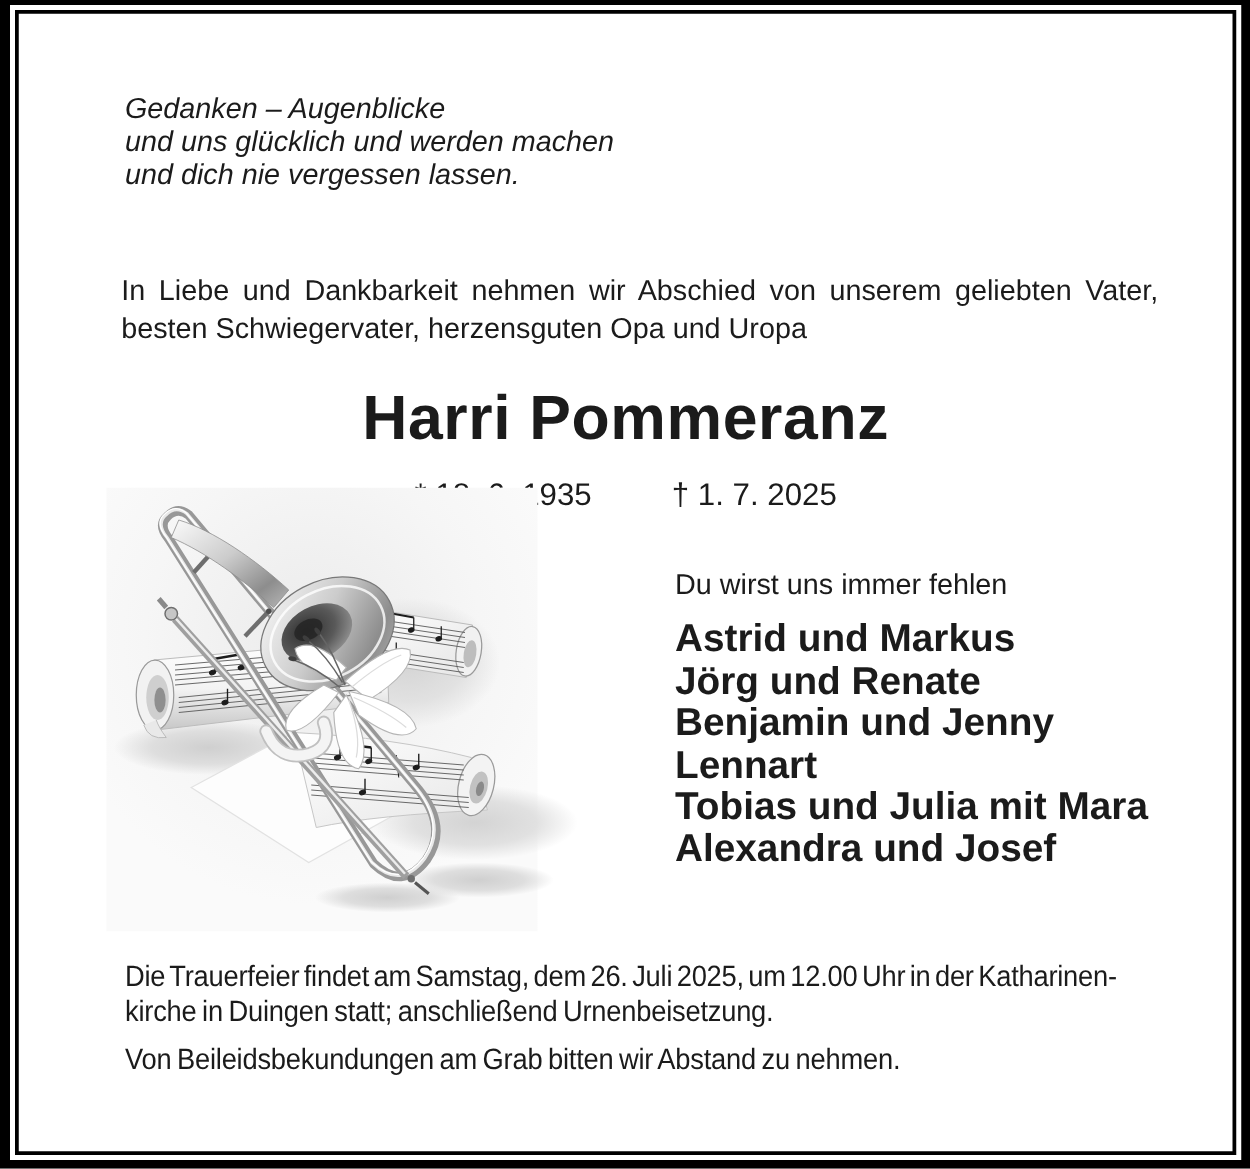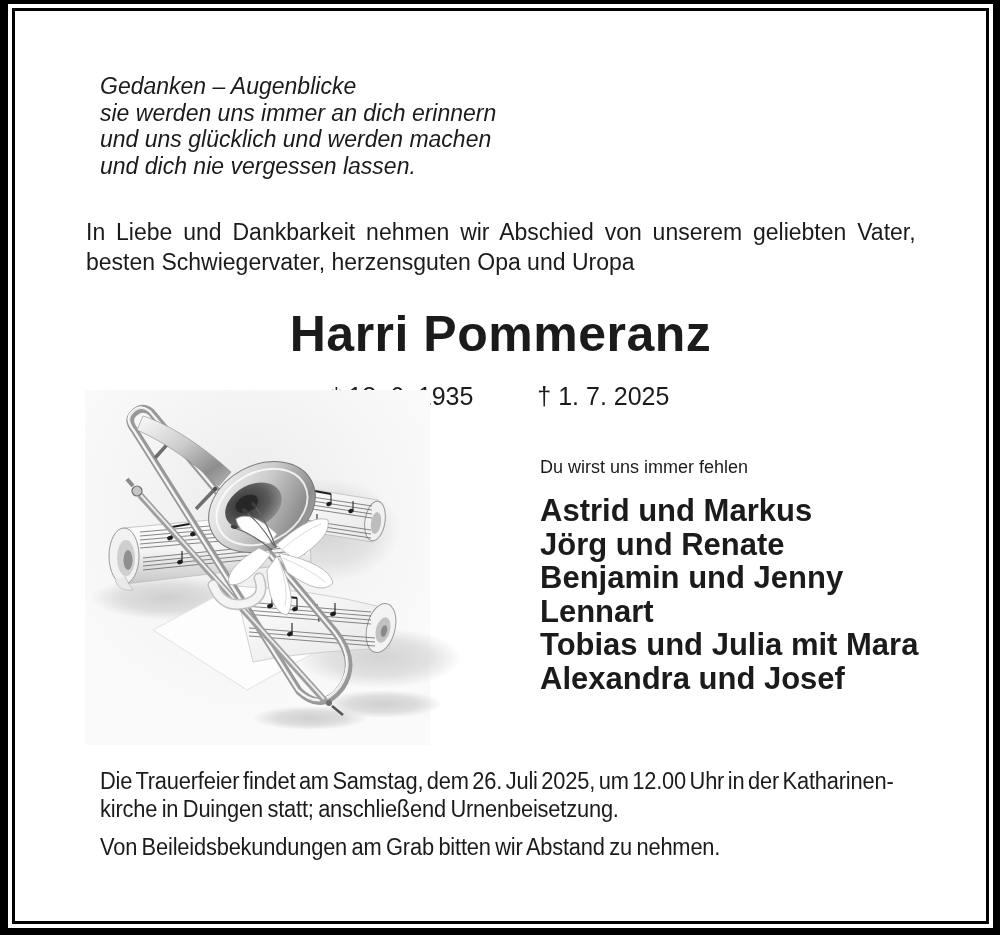--- a/index.html
+++ b/index.html
@@ -4,46 +4,45 @@
 <style>
   html,body{margin:0;padding:0;background:#ffffff;}
   .page{position:relative;width:1000px;height:935px;box-sizing:border-box;
         background:#000;padding:4px 7px 7px 8px;}
   .gap{width:100%;height:100%;box-sizing:border-box;background:#fff;padding:4px;text-decoration:underline;}
   .inner{position:relative;width:100%;height:100%;box-sizing:border-box;
          border:3px solid #000;background:#fff;overflow:hidden;
          font-family:"Liberation Sans",sans-serif;color:#1b1b1b;}
   .abs{position:absolute;}
   .poem{left:85px;top:62px;font-style:italic;font-size:23px;line-height:26.5px;}
-  .intro{left:71px;top:206px;font-size:23px;line-height:30px;white-space:nowrap;}
+  .intro{left:82px;top:206px;font-size:23px;line-height:30px;white-space:nowrap;}
   .intro .js{word-spacing:4.5px;}
   .deceased{left:0;right:0;top:292px;text-align:center;font-size:50px;
             font-weight:700;line-height:62px;letter-spacing:.5px;}
   .dates{left:0;right:0;top:371px;display:flex;justify-content:center;gap:64px;
          font-size:25px;line-height:28px;}
   .rightcol{left:525px;top:443px;}
-  .farewell{font-size:18px;line-height:26px;margin:0 0 14px 0;}
+  .farewell{font-size:23px;line-height:26px;margin:0 0 14px 0;}
   .mourner{font-size:31px;font-weight:700;line-height:33.5px;white-space:nowrap;}
   .condensed{transform:scaleX(.93);transform-origin:left top;
              letter-spacing:-.2px;word-spacing:-1.5px;}
   .service{left:85px;top:756px;font-size:23.5px;line-height:28px;white-space:nowrap;}
   .service .tight{word-spacing:-2.5px;}
   .condolence{left:85px;top:822px;font-size:23.5px;line-height:28px;white-space:nowrap;}
   .illu{left:70px;top:379px;width:440px;height:360px;}
 </style>
 </head>
 <body>
 
 <div class="page">
  <div class="gap">
   <div class="inner">
 
     <div class="abs poem">
       <div>Gedanken – Augenblicke</div>
-      <div>sie werden uns immer an dich erinnern</div>
       <div>und uns glücklich und werden machen</div>
       <div>und dich nie vergessen lassen.</div>
     </div>
 
     <div class="abs intro">
       <div class="js">In Liebe und Dankbarkeit nehmen wir Abschied von unserem geliebten Vater,</div>
       <div>besten Schwiegervater, herzensguten Opa und Uropa</div>
     </div>
 
     <div class="abs deceased">Harri Pommeranz</div>

